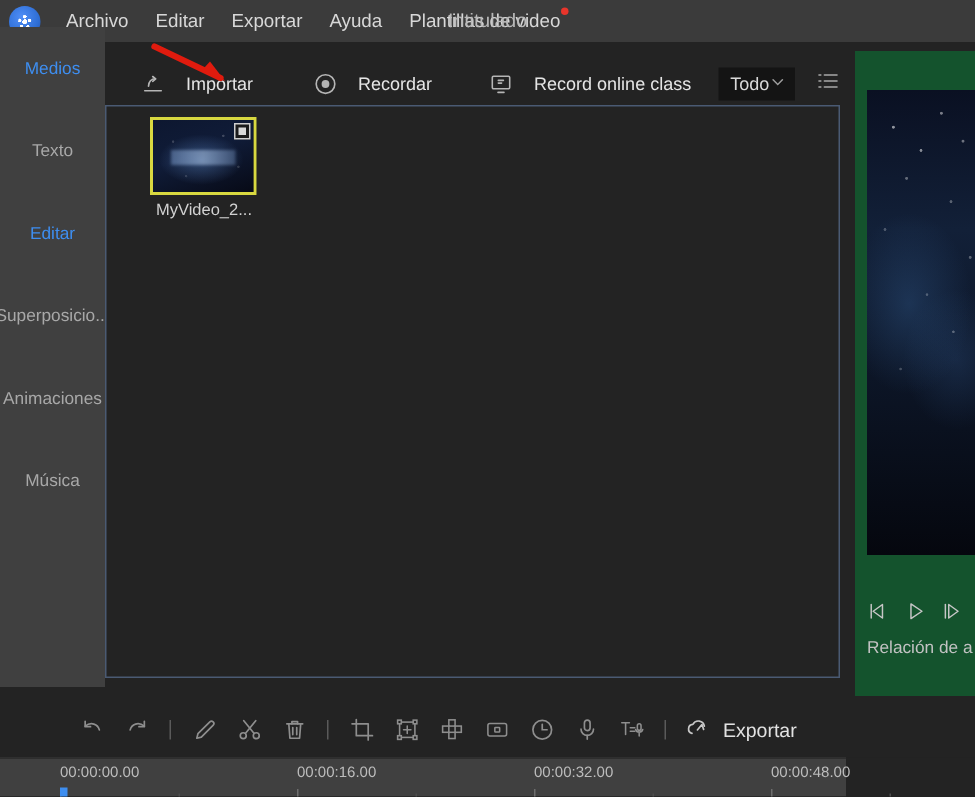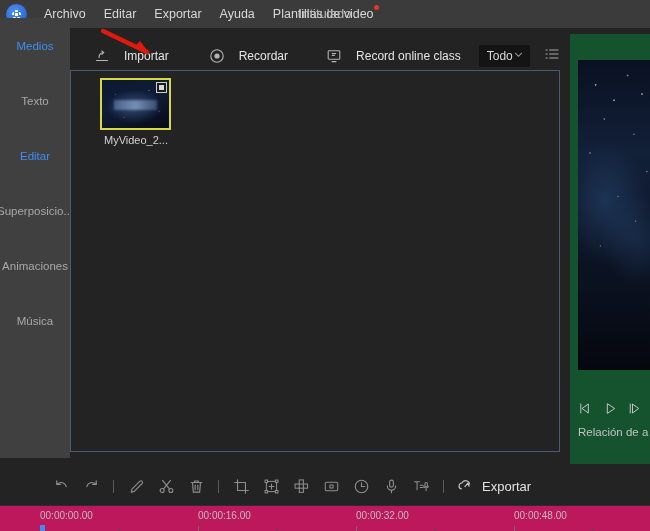--- a/index.html
+++ b/index.html
@@ -207,22 +207,22 @@
   .bb-sep { width: 1px; height: 13px; background: #5a5a5a; margin: 0 7px; flex: 0 0 auto; }
   #export-btn {
     display: flex; align-items: center; gap: 8px;
     color: #e2e2e2; font-size: 13px; cursor: default;
     margin-left: 6px; white-space: nowrap;
   }
 
   
   #timeline {
     position: absolute; left: 0; top: 505px;
-    width: 650px; height: 26px;
-    background: #be185d;
+    width: 564px; height: 26px;
+    background: #404040;
     border-top: 1px solid #2e2e2e;
   }
   .tl-label {
     position: absolute; top: 4px;
     font-size: 10px; color: #bdbdbd; white-space: nowrap;
   }
   .tl-tick { position: absolute; top: 20px; width: 1px; height: 6px; background: #6d6d6d; }
   .tl-subtick { position: absolute; top: 23px; width: 1px; height: 3px; background: #4d4d4d; }
   #playhead {
     position: absolute; top: 19px; width: 5px; height: 8px;

